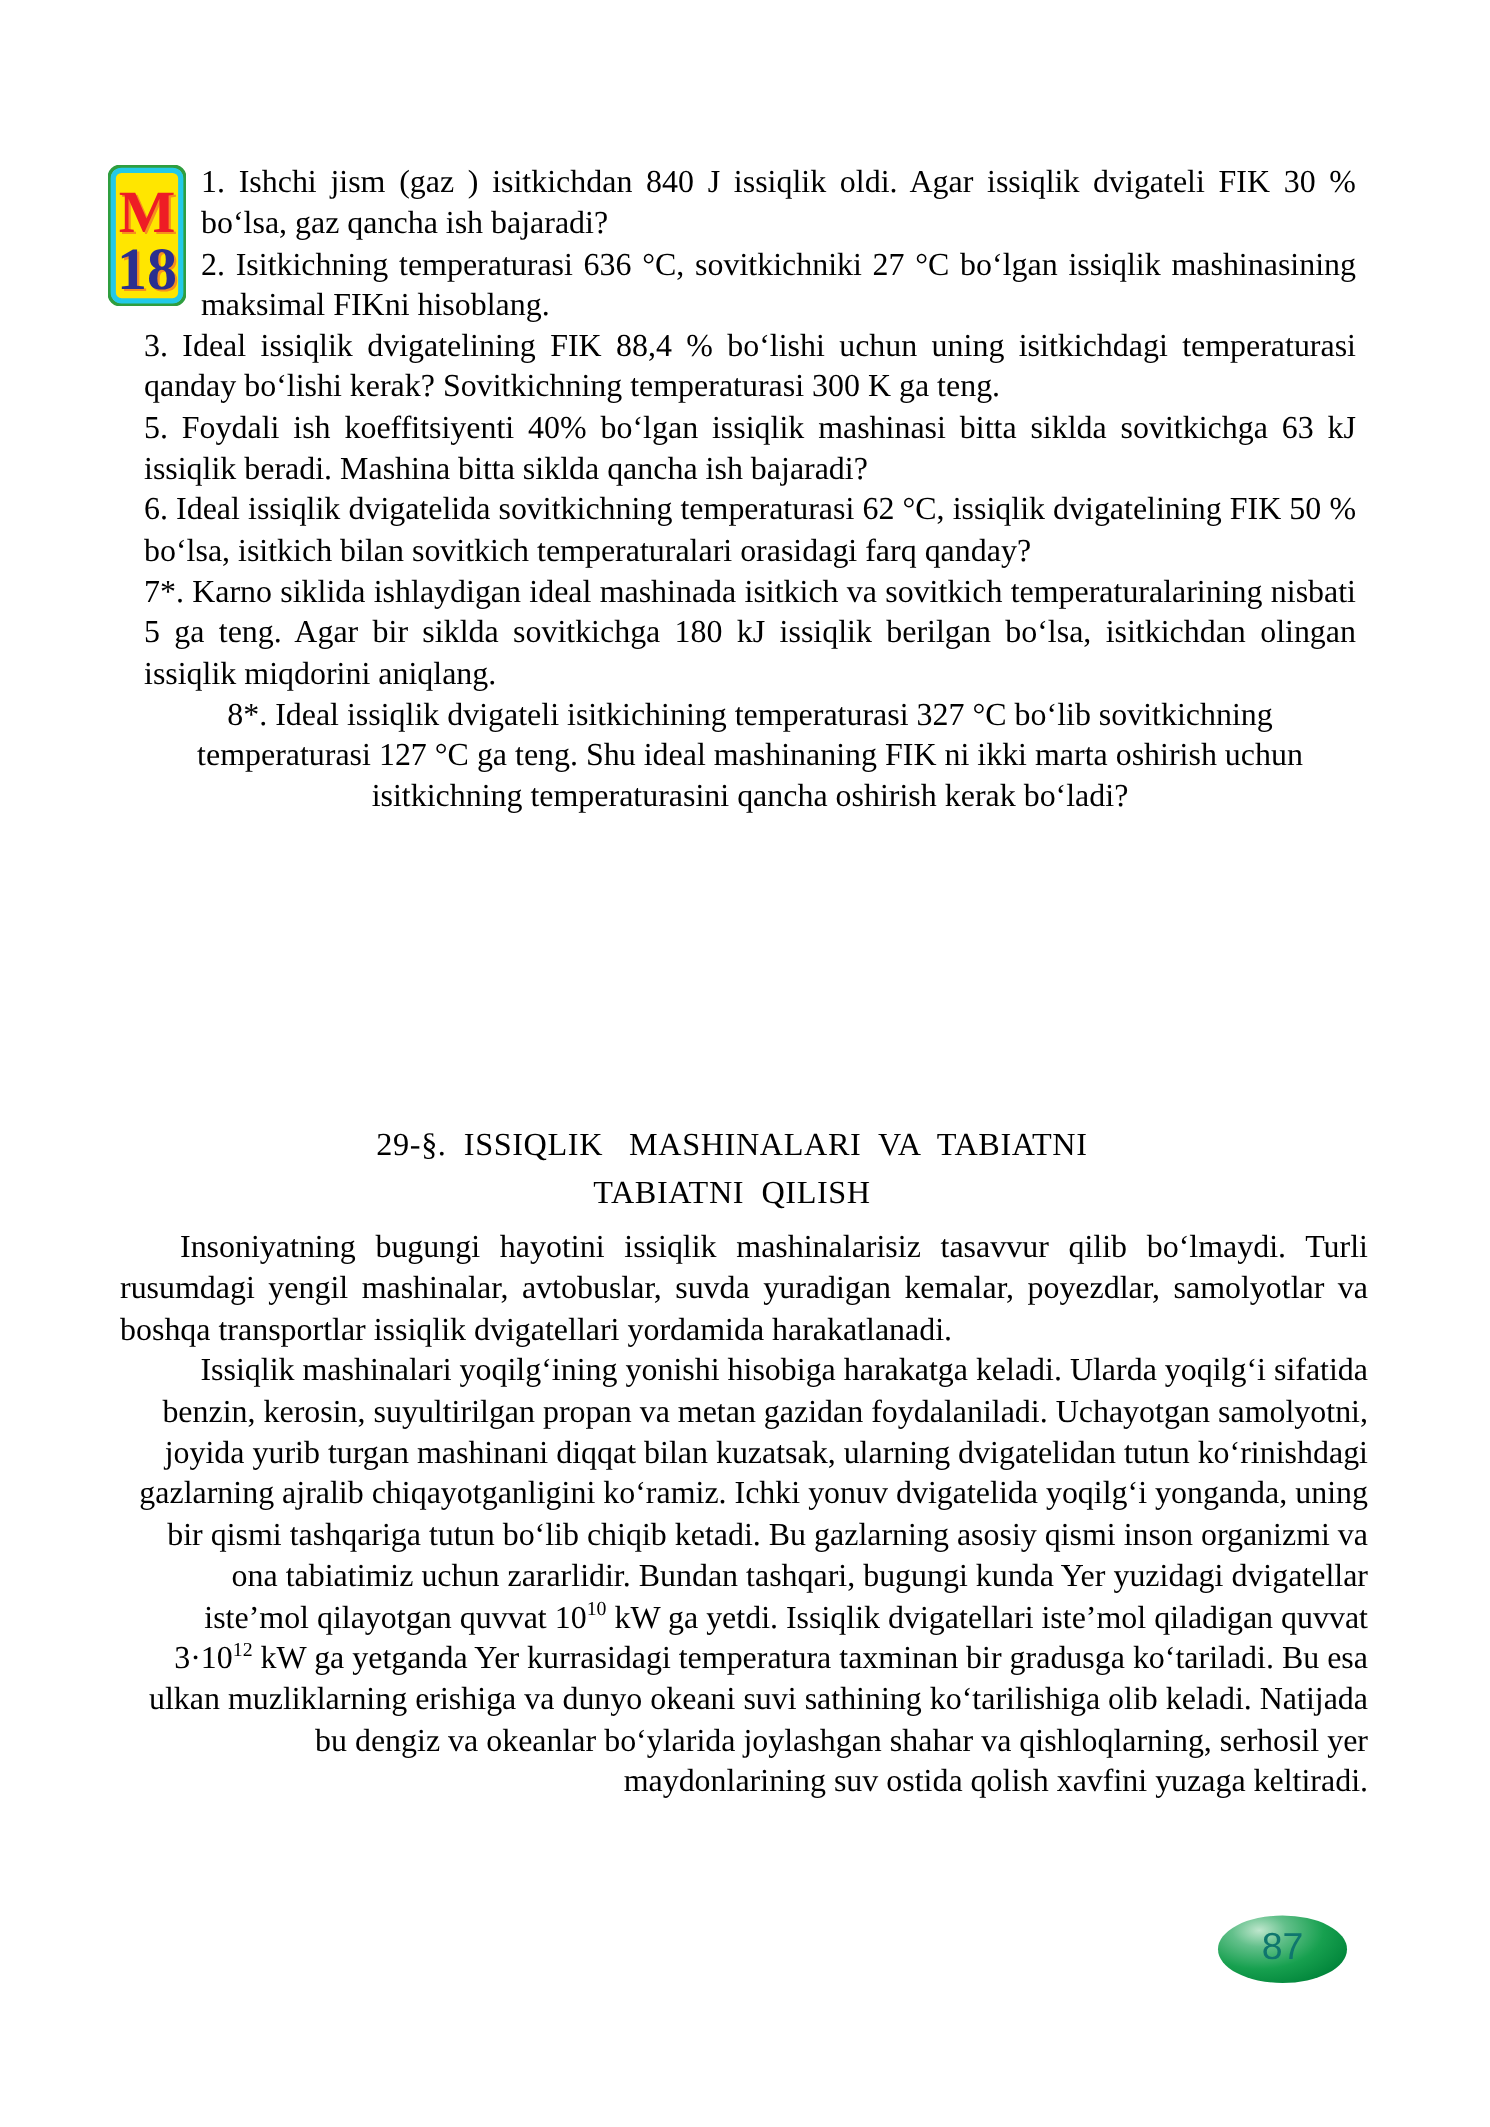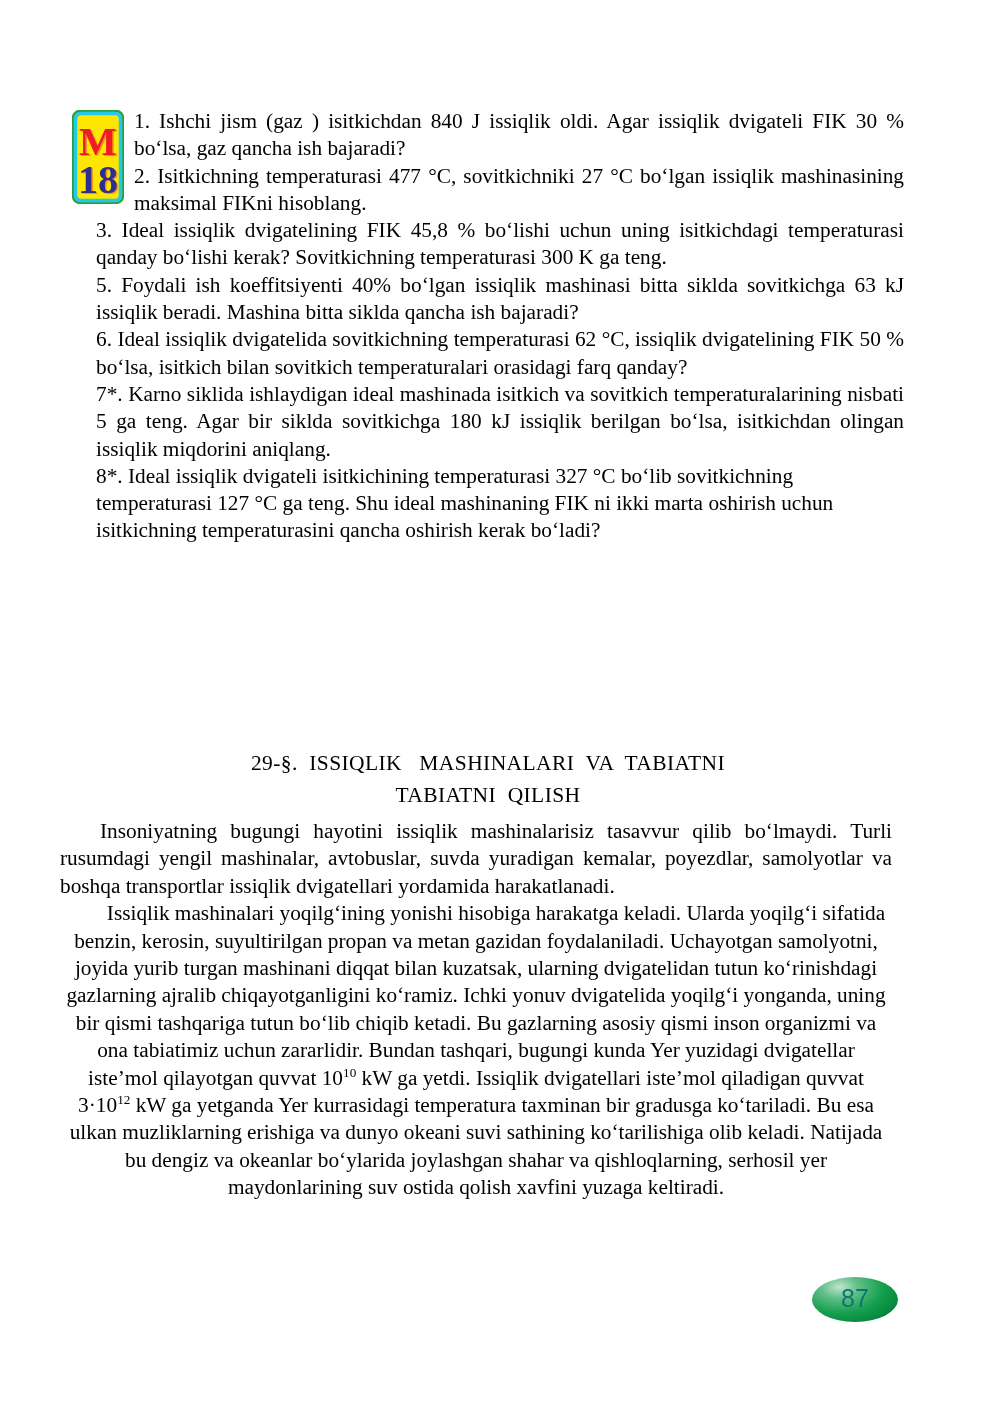--- a/index.html
+++ b/index.html
@@ -47,21 +47,21 @@
     text-align: justify;
     text-justify: inter-word;
     hyphens: none;
     margin-left: 24px;
   }
   .problems-text p {
     margin: 0;
     text-align: justify;
   }
   .problems-text p:last-child {
-    text-align: left;
+    text-align: center;
   }
 
   
   .section-heading {
     position: absolute;
     left: 72px;
     top: 729px;
     width: 832px;
     text-align: center;
     font-weight: normal;
@@ -70,34 +70,34 @@
     letter-spacing: 0.4px;
   }
   .section-heading .line {
     display: block;
     white-space: pre;
   }
 
   
   .body-text {
     position: absolute;
-    left: 60px;
+    left: 80px;
     top: 818px;
     width: 832px;
     font-size: 21.3px;
     line-height: 27.4px;
     text-align: justify;
   }
   .body-text p {
     margin: 0;
     text-indent: 40px;
     text-align: justify;
   }
   .body-text p.last {
-    text-align: center;
+    text-align: right;
   }
   sup {
     font-size: 0.62em;
     vertical-align: super;
     line-height: 0;
   }
 
   
   .page-badge {
     position: absolute;
@@ -139,22 +139,22 @@
         <rect x="3.5" y="3.5" width="45" height="87" rx="5.5" ry="5.5" fill="#ffe600" stroke="#23c9e8" stroke-width="3.5"></rect>
         <text x="27.5" y="46" text-anchor="middle" font-family="Liberation Serif, serif" font-weight="bold" font-size="40" fill="#f6901e">M</text>
         <text x="26" y="44.5" text-anchor="middle" font-family="Liberation Serif, serif" font-weight="bold" font-size="40" fill="#ee1c25">M</text>
         <text x="27.5" y="84" text-anchor="middle" font-family="Liberation Serif, serif" font-weight="bold" font-size="40" fill="#f6901e">18</text>
         <text x="26" y="82.5" text-anchor="middle" font-family="Liberation Serif, serif" font-weight="bold" font-size="40" fill="#2b2f8f">18</text>
       </svg>
     </div>
 
     <div class="problems-text">
       <p>1. Ishchi  jism (gaz ) isitkichdan 840 J issiqlik  oldi. Agar issiqlik  dvigateli  FIK 30 % bo‘lsa, gaz  qancha  ish  bajaradi?</p>
-      <p>2. Isitkichning temperaturasi 477 °C, sovitkichniki 27 °C bo‘lgan issiqlik mashinasining maksimal FIKni hisoblang.</p>
-      <p>3. Ideal issiqlik dvigatelining FIK 45,8 % bo‘lishi uchun uning isitkichdagi temperaturasi qanday bo‘lishi kerak? Sovitkichning temperaturasi 300 K ga teng.</p>
+      <p>2. Isitkichning temperaturasi 636 °C, sovitkichniki 27 °C bo‘lgan issiqlik mashinasining maksimal FIKni hisoblang.</p>
+      <p>3. Ideal issiqlik dvigatelining FIK 88,4 % bo‘lishi uchun uning isitkichdagi temperaturasi qanday bo‘lishi kerak? Sovitkichning temperaturasi 300 K ga teng.</p>
       <p>5. Foydali ish koeffitsiyenti 40% bo‘lgan issiqlik mashinasi bitta siklda sovitkichga 63 kJ issiqlik beradi. Mashina bitta siklda qancha ish bajaradi?</p>
       <p>6. Ideal issiqlik dvigatelida sovitkichning temperaturasi 62 °C, issiqlik dvigatelining FIK 50 % bo‘lsa, isitkich bilan sovitkich temperaturalari orasidagi farq qanday?</p>
       <p>7*. Karno siklida ishlaydigan ideal mashinada isitkich va sovitkich temperaturalarining nisbati  5 ga teng. Agar bir siklda sovitkichga 180 kJ issiqlik berilgan bo‘lsa, isitkichdan olingan issiqlik miqdorini aniqlang.</p>
       <p>8*. Ideal issiqlik dvigateli isitkichining temperaturasi 327 °C bo‘lib sovitkichning temperaturasi 127 °C ga teng. Shu ideal mashinaning FIK ni ikki marta oshirish uchun isitkichning temperaturasini qancha oshirish kerak bo‘ladi?</p>
     </div>
   </div>
 
   <h2 class="section-heading">
     <span class="line">29-§.  ISSIQLIK   MASHINALARI  VA  TABIATNI</span>
     <span class="line">TABIATNI  QILISH</span>

